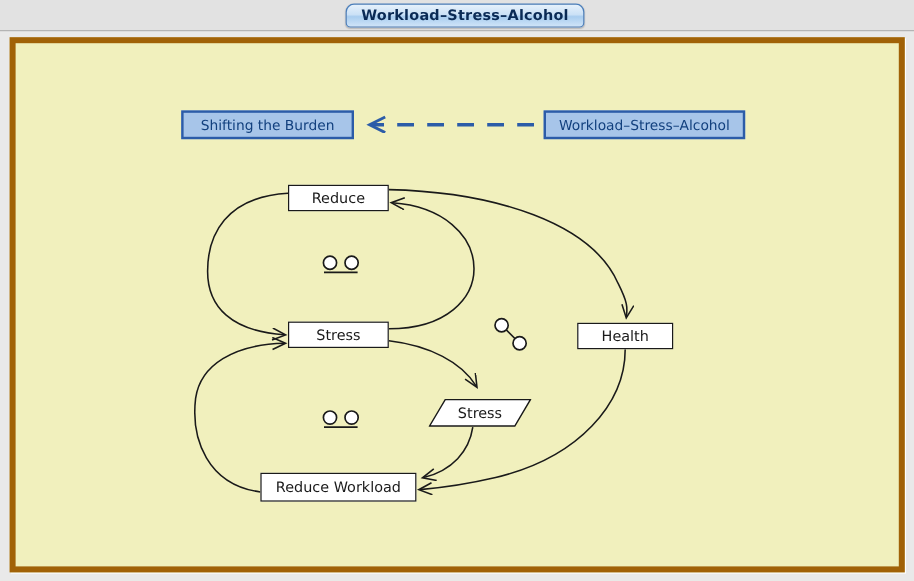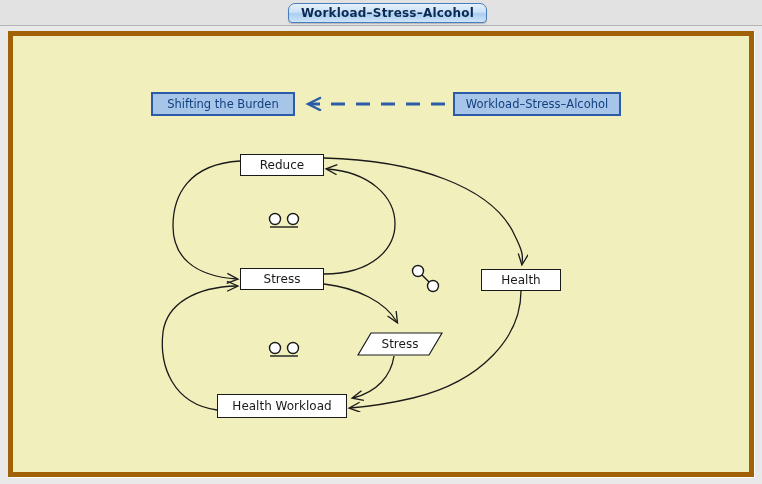--- a/index.html
+++ b/index.html
@@ -198,18 +198,18 @@
 
       <div class="node health">Health</div>
 
       <div class="node delay">
         <svg class="delay-shape" viewBox="0 0 86 24">
           <polygon points="14,1 85,1 72,23 1,23" fill="#ffffff" stroke="#1a1a1a" stroke-width="1.2"></polygon>
         </svg>
         <span class="delay-label">Stress</span>
       </div>
 
-      <div class="node reduce">Health Workload</div>
+      <div class="node reduce">Reduce Workload</div>
 
     </div>
   </div>
 
 </div>
 
 </body></html>

